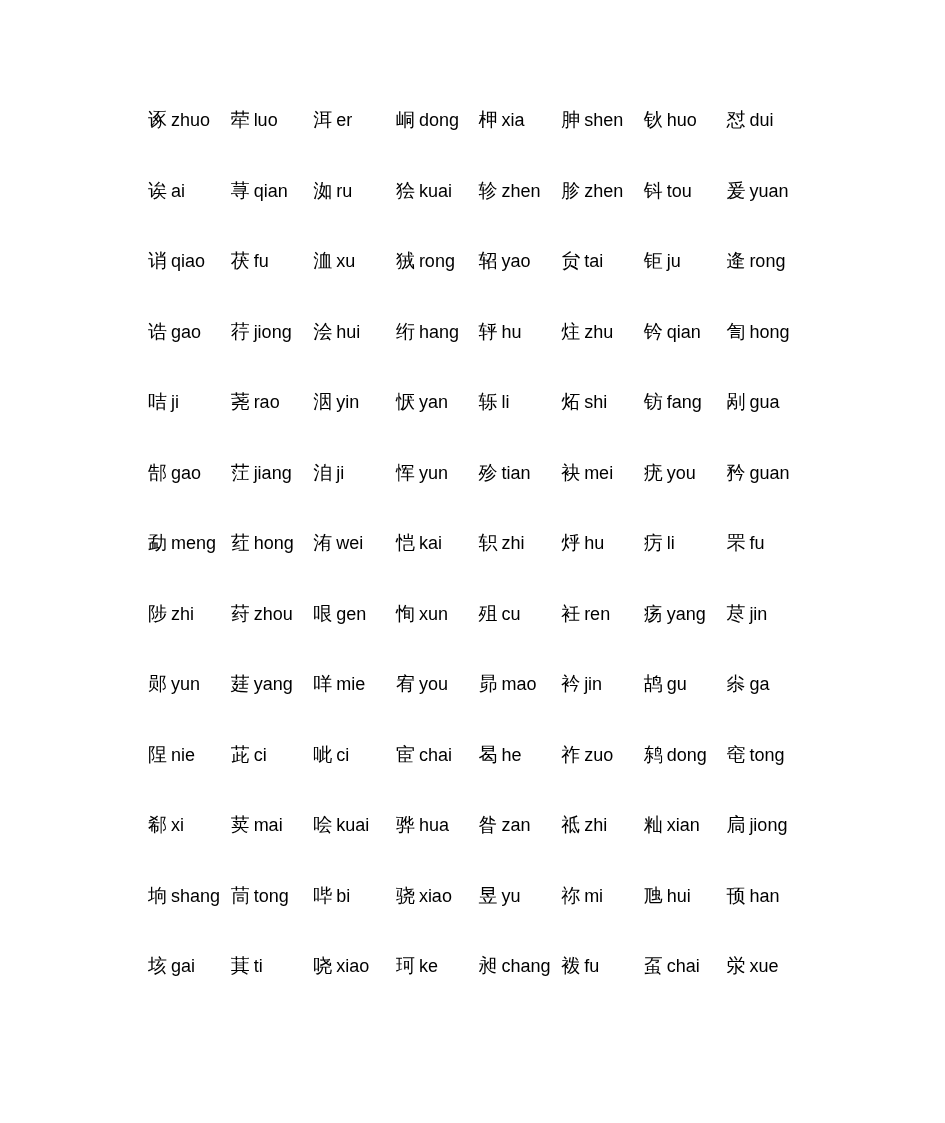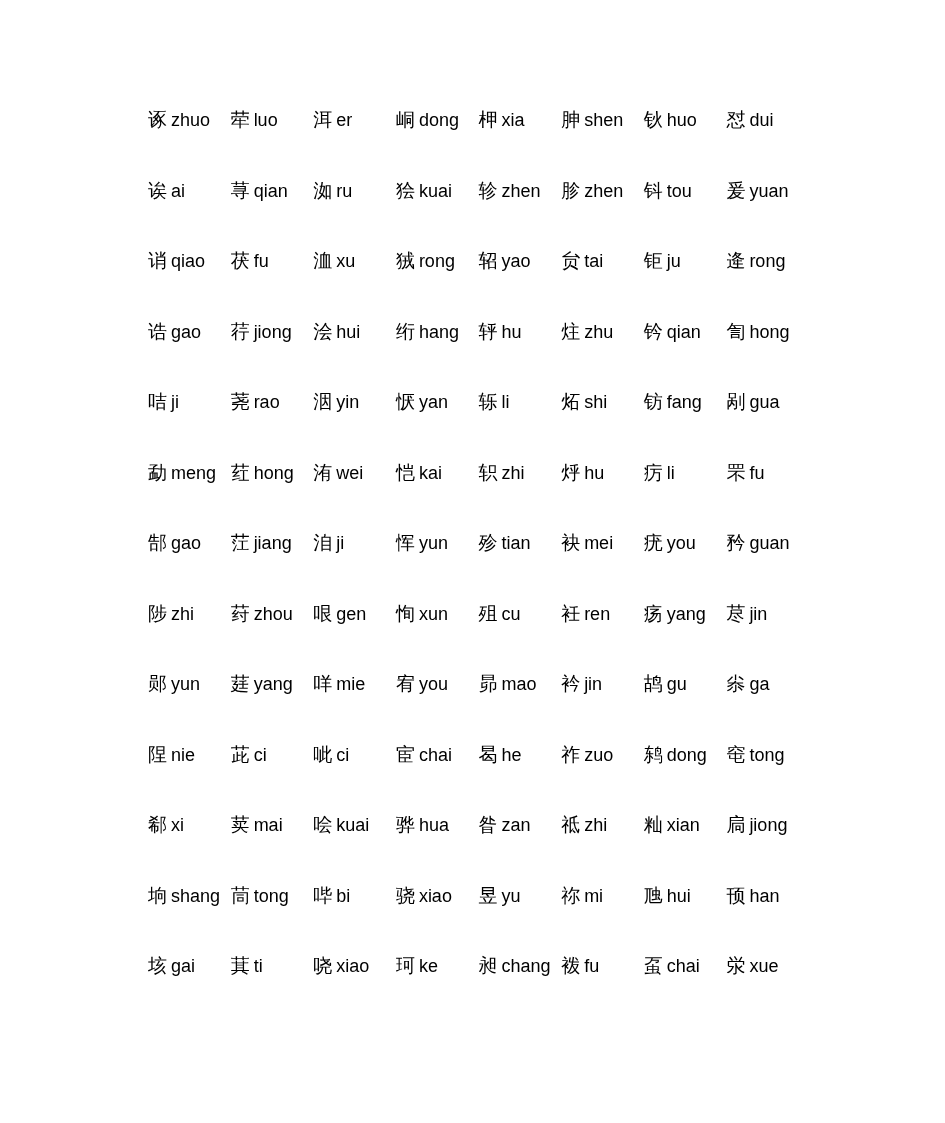--- a/index.html
+++ b/index.html
@@ -101,38 +101,38 @@
           <td><span class="entry"><span class="hanzi">咭</span><span class="pinyin">ji</span></span></td>
           <td><span class="entry"><span class="hanzi">荛</span><span class="pinyin">rao</span></span></td>
           <td><span class="entry"><span class="hanzi">洇</span><span class="pinyin">yin</span></span></td>
           <td><span class="entry"><span class="hanzi">恹</span><span class="pinyin">yan</span></span></td>
           <td><span class="entry"><span class="hanzi">轹</span><span class="pinyin">li</span></span></td>
           <td><span class="entry"><span class="hanzi">炻</span><span class="pinyin">shi</span></span></td>
           <td><span class="entry"><span class="hanzi">钫</span><span class="pinyin">fang</span></span></td>
           <td><span class="entry"><span class="hanzi">剐</span><span class="pinyin">gua</span></span></td>
         </tr>
         <tr>
+          <td><span class="entry"><span class="hanzi">郜</span><span class="pinyin">gao</span></span></td>
+          <td><span class="entry"><span class="hanzi">茳</span><span class="pinyin">jiang</span></span></td>
+          <td><span class="entry"><span class="hanzi">洎</span><span class="pinyin">ji</span></span></td>
+          <td><span class="entry"><span class="hanzi">恽</span><span class="pinyin">yun</span></span></td>
+          <td><span class="entry"><span class="hanzi">殄</span><span class="pinyin">tian</span></span></td>
+          <td><span class="entry"><span class="hanzi">袂</span><span class="pinyin">mei</span></span></td>
+          <td><span class="entry"><span class="hanzi">疣</span><span class="pinyin">you</span></span></td>
+          <td><span class="entry"><span class="hanzi">矜</span><span class="pinyin">guan</span></span></td>
+        </tr>
+        <tr>
           <td><span class="entry"><span class="hanzi">勐</span><span class="pinyin">meng</span></span></td>
           <td><span class="entry"><span class="hanzi">荭</span><span class="pinyin">hong</span></span></td>
           <td><span class="entry"><span class="hanzi">洧</span><span class="pinyin">wei</span></span></td>
           <td><span class="entry"><span class="hanzi">恺</span><span class="pinyin">kai</span></span></td>
           <td><span class="entry"><span class="hanzi">轵</span><span class="pinyin">zhi</span></span></td>
           <td><span class="entry"><span class="hanzi">烀</span><span class="pinyin">hu</span></span></td>
           <td><span class="entry"><span class="hanzi">疠</span><span class="pinyin">li</span></span></td>
           <td><span class="entry"><span class="hanzi">罘</span><span class="pinyin">fu</span></span></td>
-        </tr>
-        <tr>
-          <td><span class="entry"><span class="hanzi">郜</span><span class="pinyin">gao</span></span></td>
-          <td><span class="entry"><span class="hanzi">茳</span><span class="pinyin">jiang</span></span></td>
-          <td><span class="entry"><span class="hanzi">洎</span><span class="pinyin">ji</span></span></td>
-          <td><span class="entry"><span class="hanzi">恽</span><span class="pinyin">yun</span></span></td>
-          <td><span class="entry"><span class="hanzi">殄</span><span class="pinyin">tian</span></span></td>
-          <td><span class="entry"><span class="hanzi">袂</span><span class="pinyin">mei</span></span></td>
-          <td><span class="entry"><span class="hanzi">疣</span><span class="pinyin">you</span></span></td>
-          <td><span class="entry"><span class="hanzi">矜</span><span class="pinyin">guan</span></span></td>
         </tr>
         <tr>
           <td><span class="entry"><span class="hanzi">陟</span><span class="pinyin">zhi</span></span></td>
           <td><span class="entry"><span class="hanzi">荮</span><span class="pinyin">zhou</span></span></td>
           <td><span class="entry"><span class="hanzi">哏</span><span class="pinyin">gen</span></span></td>
           <td><span class="entry"><span class="hanzi">恂</span><span class="pinyin">xun</span></span></td>
           <td><span class="entry"><span class="hanzi">殂</span><span class="pinyin">cu</span></span></td>
           <td><span class="entry"><span class="hanzi">衽</span><span class="pinyin">ren</span></span></td>
           <td><span class="entry"><span class="hanzi">疡</span><span class="pinyin">yang</span></span></td>
           <td><span class="entry"><span class="hanzi">荩</span><span class="pinyin">jin</span></span></td>

